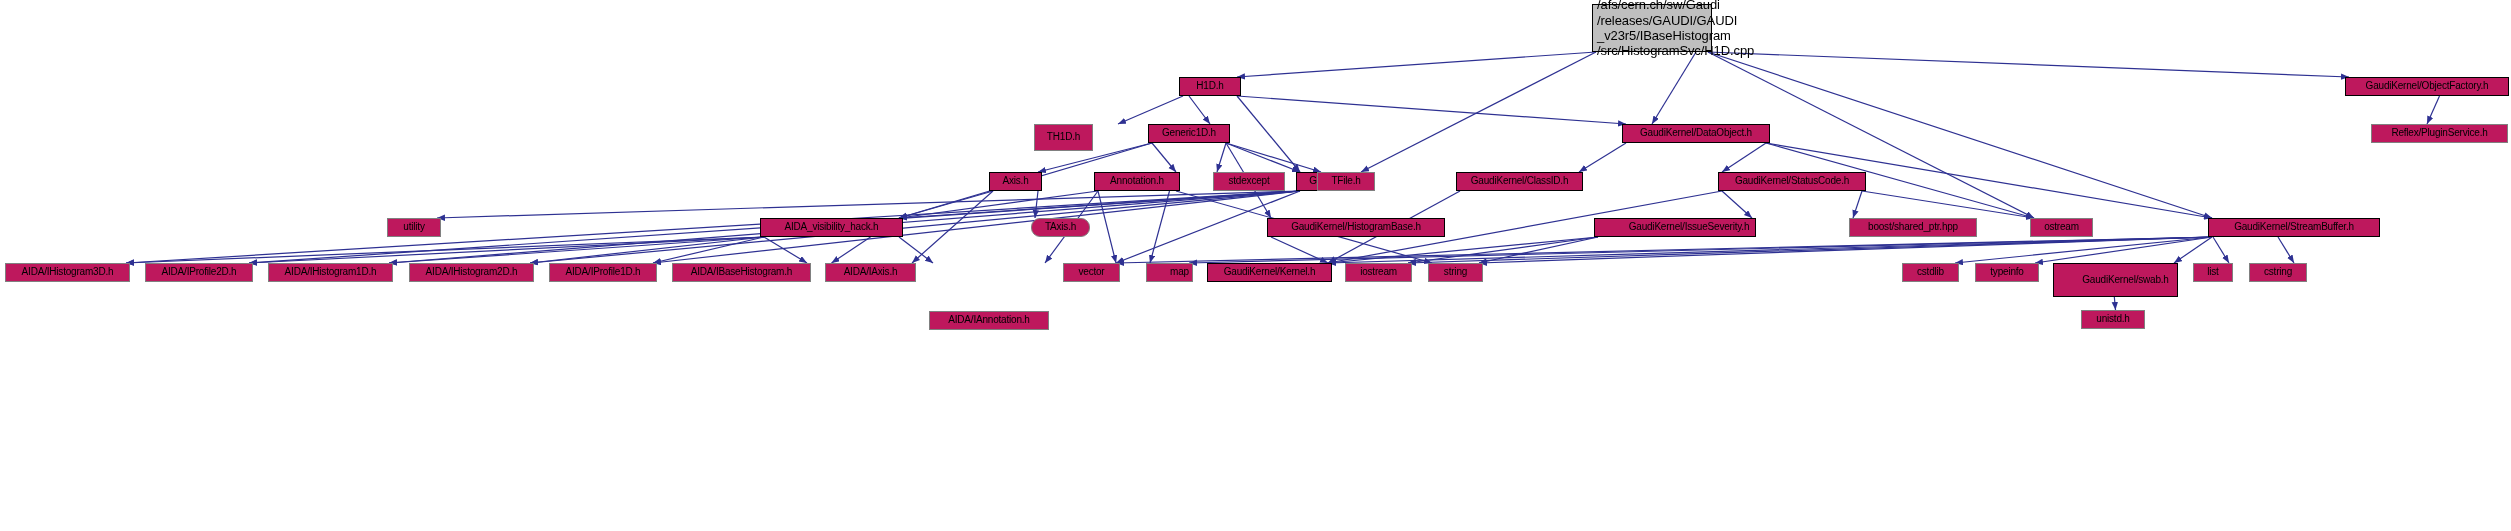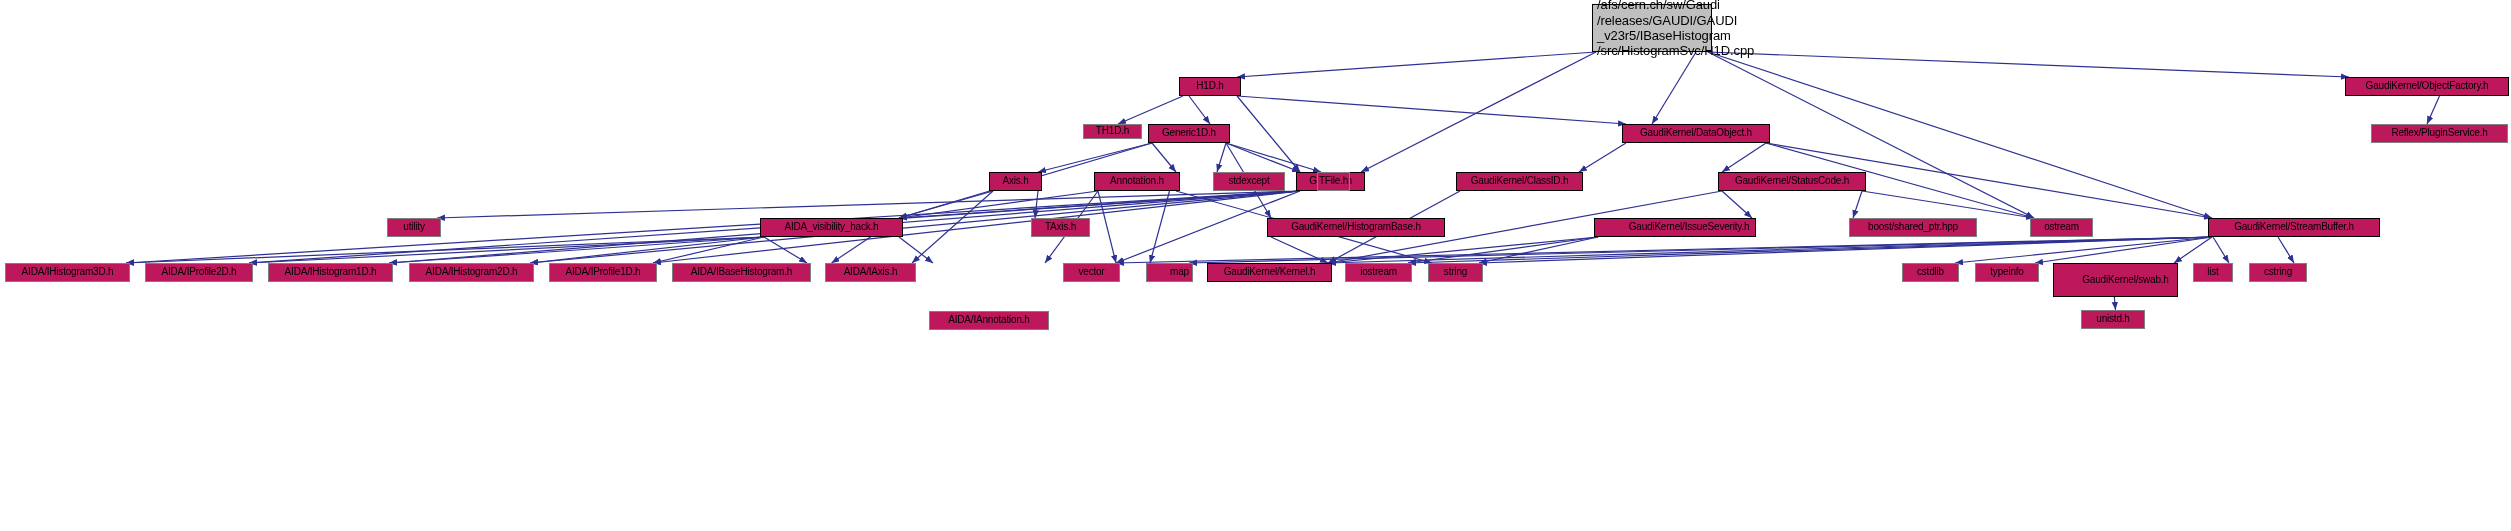--- a/index.html
+++ b/index.html
@@ -114,33 +114,33 @@
         <line x1="2113" y1="282" x2="2115.5" y2="310" stroke="#2e3192" marker-end="url(#ah)"></line>
       </g>
   </svg>
 <div class="node root" style="left: 1592px; top: 4px; width: 120px; height: 48px;">/afs/cern.ch/sw/Gaudi
 /releases/GAUDI/GAUDI
 _v23r5/IBaseHistogram
 /src/HistogramSvc/H1D.cpp</div>
     <div class="node" style="left: 1179px; top: 77px; width: 62px; height: 19px;">H1D.h</div>
     <div class="node" style="left: 2345px; top: 77px; width: 164px; height: 19px;">GaudiKernel/ObjectFactory.h</div>
     <div class="node thin" style="left: 2371px; top: 124px; width: 137px; height: 19px;">Reflex/PluginService.h</div>
-    <div class="node thin" style="left: 1083px; top: 124px; width: 59px; height: 15px;">TH1D.h</div>
+    <div class="node thin" style="left: 1034px; top: 124px; width: 59px; height: 27px;">TH1D.h</div>
     <div class="node" style="left: 1148px; top: 124px; width: 82px; height: 19px;">Generic1D.h</div>
     <div class="node" style="left: 1622px; top: 124px; width: 148px; height: 19px;">GaudiKernel/DataObject.h</div>
     <div class="node" style="left: 1296px; top: 172px; width: 69px; height: 19px;">GaudiPI.h</div>
     <div class="node" style="left: 989px; top: 172px; width: 53px; height: 19px;">Axis.h</div>
     <div class="node" style="left: 1094px; top: 172px; width: 86px; height: 19px;">Annotation.h</div>
     <div class="node thin" style="left: 1213px; top: 172px; width: 72px; height: 19px;">stdexcept</div>
-    <div class="node thin" style="left: 1317px; top: 172px; width: 33px; height: 19px;">TFile.h</div>
+    <div class="node thin" style="left: 1317px; top: 172px; width: 58px; height: 19px;">TFile.h</div>
     <div class="node" style="left: 1456px; top: 172px; width: 127px; height: 19px;">GaudiKernel/ClassID.h</div>
     <div class="node" style="left: 1718px; top: 172px; width: 148px; height: 19px;">GaudiKernel/StatusCode.h</div>
     <div class="node thin" style="left: 387px; top: 218px; width: 54px; height: 19px;">utility</div>
     <div class="node" style="left: 760px; top: 218px; width: 143px; height: 19px;">AIDA_visibility_hack.h</div>
-    <div class="node thin" style="left: 1031px; top: 218px; width: 59px; height: 19px;">TAxis.h</div>
+    <div class="node thin" style="left: 1031px; top: 218px; width: 59px; height: 19px; border-radius: 9px;">TAxis.h</div>
     <div class="node" style="left: 1267px; top: 218px; width: 178px; height: 19px;">GaudiKernel/HistogramBase.h</div>
     <div class="node" style="left: 1594px; top: 218px; width: 162px; height: 19px; padding-left: 28px;">GaudiKernel/IssueSeverity.h</div>
     <div class="node thin" style="left: 1849px; top: 218px; width: 128px; height: 19px;">boost/shared_ptr.hpp</div>
     <div class="node thin" style="left: 2030px; top: 218px; width: 63px; height: 19px;">ostream</div>
     <div class="node" style="left: 2208px; top: 218px; width: 172px; height: 19px;">GaudiKernel/StreamBuffer.h</div>
     <div class="node thin" style="left: 5px; top: 263px; width: 125px; height: 19px;">AIDA/IHistogram3D.h</div>
     <div class="node thin" style="left: 145px; top: 263px; width: 108px; height: 19px;">AIDA/IProfile2D.h</div>
     <div class="node thin" style="left: 268px; top: 263px; width: 125px; height: 19px;">AIDA/IHistogram1D.h</div>
     <div class="node thin" style="left: 409px; top: 263px; width: 125px; height: 19px;">AIDA/IHistogram2D.h</div>
     <div class="node thin" style="left: 549px; top: 263px; width: 108px; height: 19px;">AIDA/IProfile1D.h</div>

